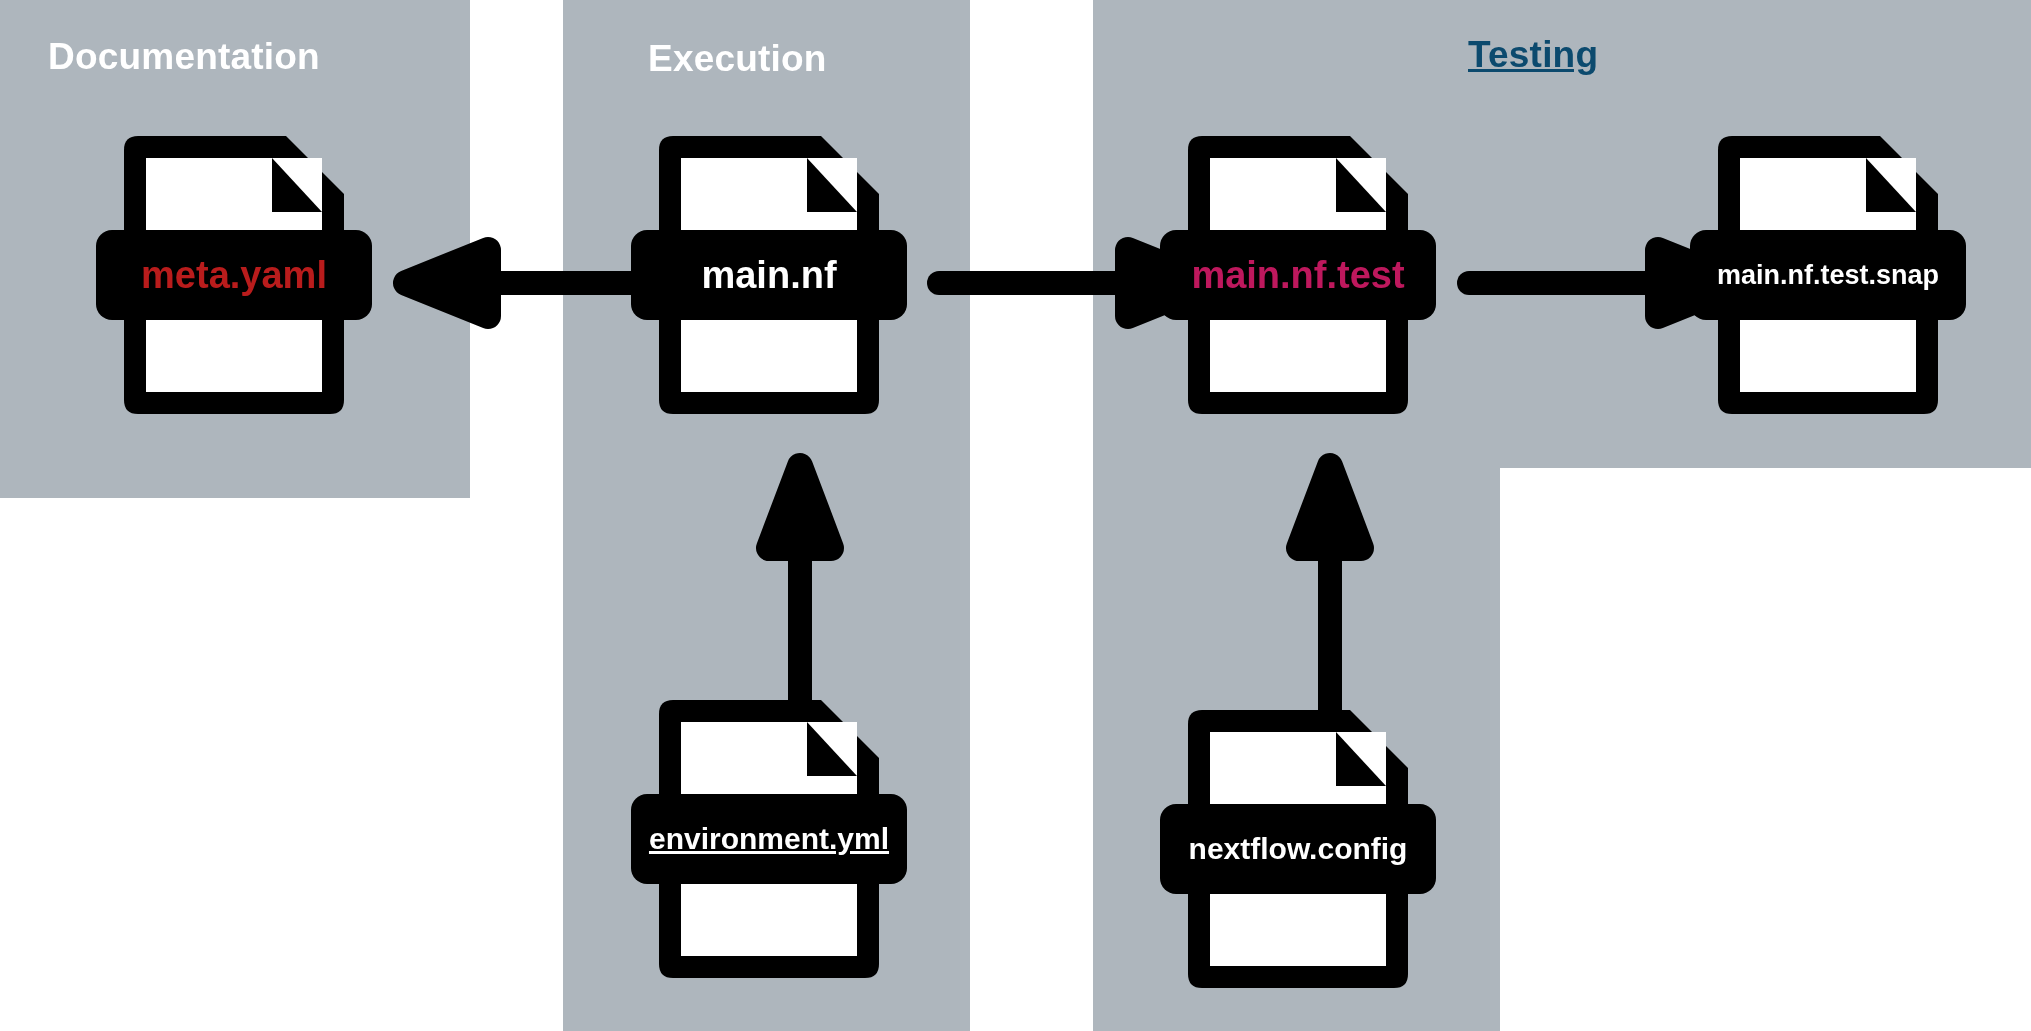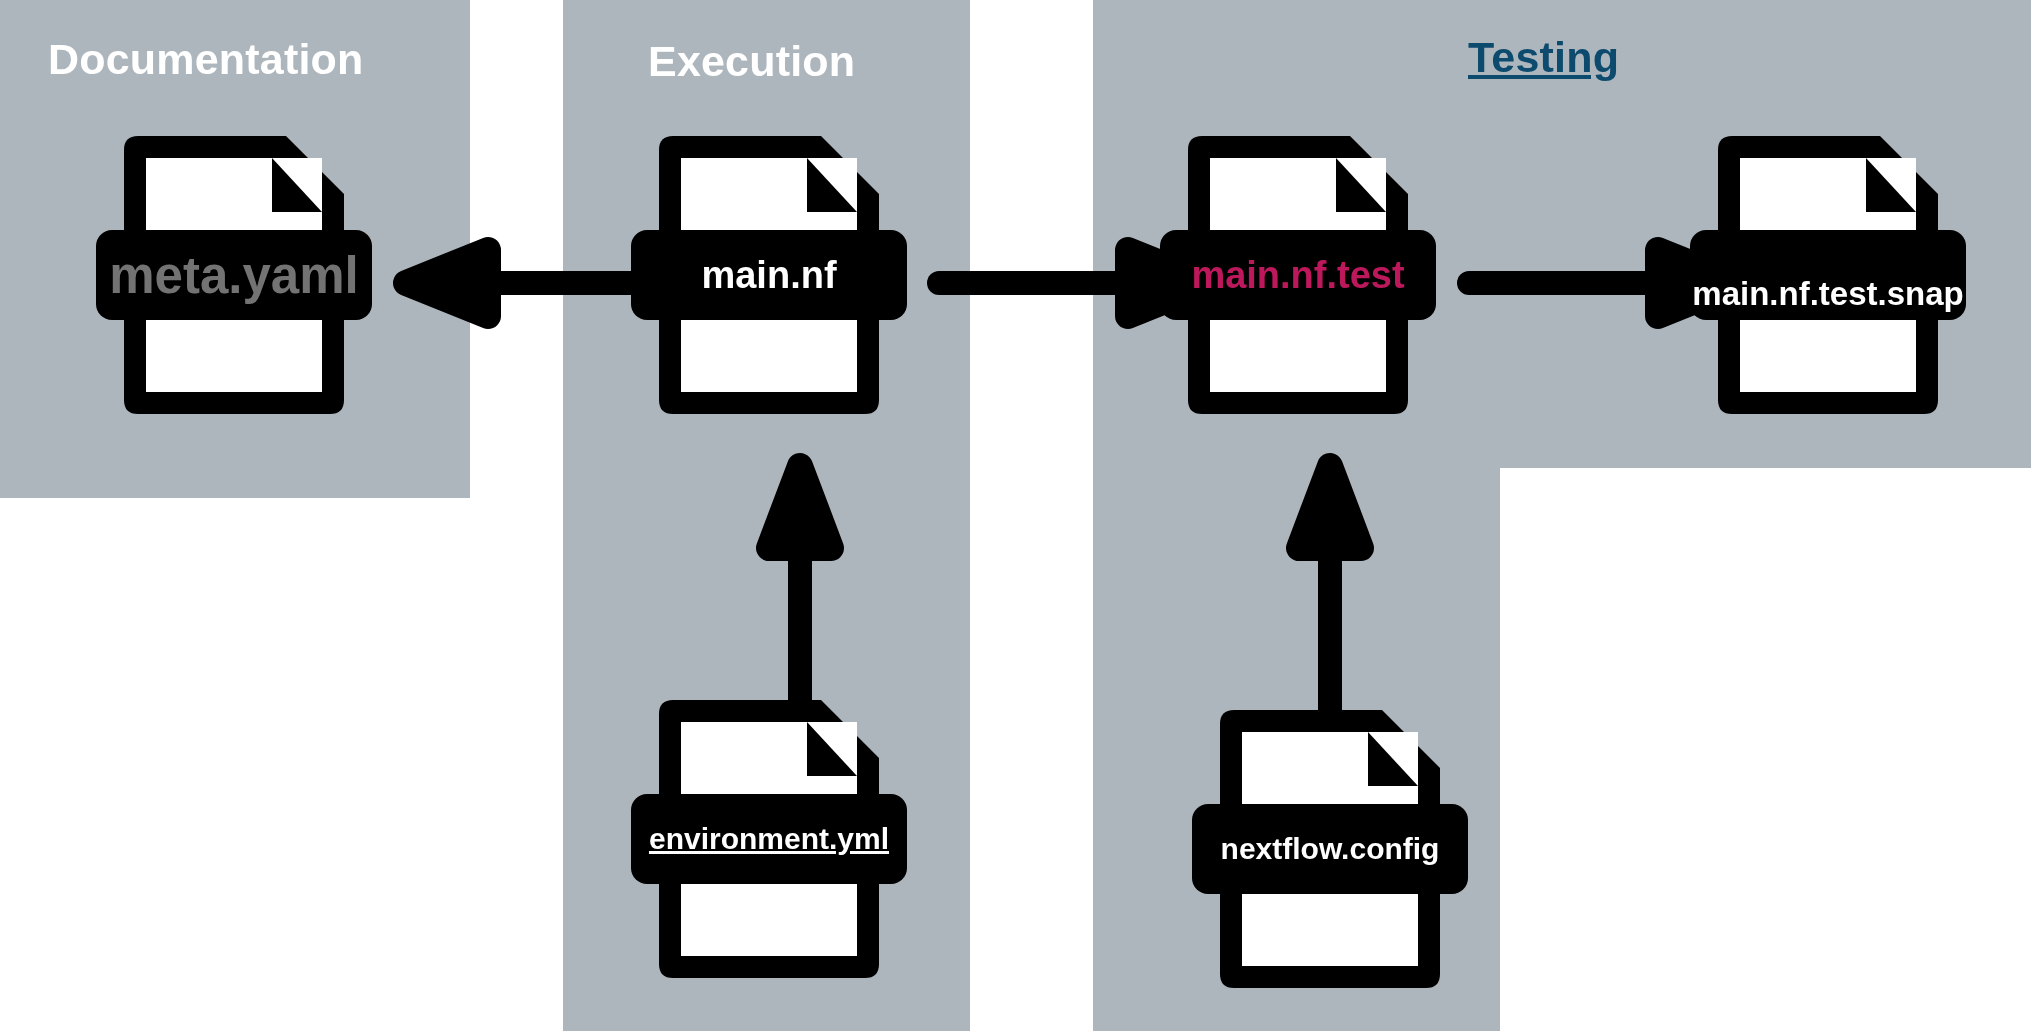--- a/index.html
+++ b/index.html
@@ -21,21 +21,21 @@
   
   .panel {
     position: absolute;
     background: #aeb6bd;
   }
 
   .panel-label {
     position: absolute;
     color: #ffffff;
     font-weight: bold;
-    font-size: 43px;
+    font-size: 37px;
     letter-spacing: 0.2px;
     white-space: nowrap;
     line-height: 1;
   }
 
   
   .file-node {
     position: absolute;
   }
   .file-node svg {
@@ -105,21 +105,21 @@
       </div>
     </div>
   <div id="nodes-layer">
       <div class="file-node" style="left: 124px; top: 136px; width: 220px; height: 278px;">
         <svg width="220" height="278" viewBox="0 0 220 278">
           <path d="M 14 0 L 162 0 L 220 58 L 220 264 Q 220 278 206 278 L 14 278 Q 0 278 0 264 L 0 14 Q 0 0 14 0 Z" fill="#000000"></path>
           <rect x="22" y="22" width="176" height="234" fill="#ffffff"></rect>
           <path d="M 148 22 L 198 76 L 148 76 Z" fill="#000000"></path>
           <rect x="-28" y="94" width="276" height="90" rx="16" ry="16" fill="#000000"></rect>
         </svg>
-        <div class="file-label" style="top: 139px; font-size: 51px; color: #737373;">meta.yaml</div>
+        <div class="file-label" style="top: 139px; font-size: 38px; color: #b91c1c;">meta.yaml</div>
       </div>
       <div class="file-node" style="left: 659px; top: 136px; width: 220px; height: 278px;">
         <svg width="220" height="278" viewBox="0 0 220 278">
           <path d="M 14 0 L 162 0 L 220 58 L 220 264 Q 220 278 206 278 L 14 278 Q 0 278 0 264 L 0 14 Q 0 0 14 0 Z" fill="#000000"></path>
           <rect x="22" y="22" width="176" height="234" fill="#ffffff"></rect>
           <path d="M 148 22 L 198 76 L 148 76 Z" fill="#000000"></path>
           <rect x="-28" y="94" width="276" height="90" rx="16" ry="16" fill="#000000"></rect>
         </svg>
         <div class="file-label" style="top: 139px; font-size: 38px; color: rgb(255, 255, 255);">main.nf</div>
       </div>
@@ -132,32 +132,32 @@
         </svg>
         <div class="file-label" style="top: 139px; font-size: 38px; color: #be185d;">main.nf.test</div>
       </div>
       <div class="file-node" style="left: 1718px; top: 136px; width: 220px; height: 278px;">
         <svg width="220" height="278" viewBox="0 0 220 278">
           <path d="M 14 0 L 162 0 L 220 58 L 220 264 Q 220 278 206 278 L 14 278 Q 0 278 0 264 L 0 14 Q 0 0 14 0 Z" fill="#000000"></path>
           <rect x="22" y="22" width="176" height="234" fill="#ffffff"></rect>
           <path d="M 148 22 L 198 76 L 148 76 Z" fill="#000000"></path>
           <rect x="-28" y="94" width="276" height="90" rx="16" ry="16" fill="#000000"></rect>
         </svg>
-        <div class="file-label" style="top: 139px; font-size: 33px; color: rgb(255, 255, 255); margin-top: 18px;">main.nf.test.snap</div>
+        <div class="file-label" style="top: 139px; font-size: 27px; color: rgb(255, 255, 255);">main.nf.test.snap</div>
       </div>
       <div class="file-node" style="left: 659px; top: 700px; width: 220px; height: 278px;">
         <svg width="220" height="278" viewBox="0 0 220 278">
           <path d="M 14 0 L 162 0 L 220 58 L 220 264 Q 220 278 206 278 L 14 278 Q 0 278 0 264 L 0 14 Q 0 0 14 0 Z" fill="#000000"></path>
           <rect x="22" y="22" width="176" height="234" fill="#ffffff"></rect>
           <path d="M 148 22 L 198 76 L 148 76 Z" fill="#000000"></path>
           <rect x="-28" y="94" width="276" height="90" rx="16" ry="16" fill="#000000"></rect>
         </svg>
         <div class="file-label" style="top: 139px; font-size: 30px; color: rgb(255, 255, 255); text-decoration: underline;">environment.yml</div>
       </div>
-      <div class="file-node" style="left: 1188px; top: 710px; width: 220px; height: 278px; margin-left: 32px;">
+      <div class="file-node" style="left: 1188px; top: 710px; width: 220px; height: 278px;">
         <svg width="220" height="278" viewBox="0 0 220 278">
           <path d="M 14 0 L 162 0 L 220 58 L 220 264 Q 220 278 206 278 L 14 278 Q 0 278 0 264 L 0 14 Q 0 0 14 0 Z" fill="#000000"></path>
           <rect x="22" y="22" width="176" height="234" fill="#ffffff"></rect>
           <path d="M 148 22 L 198 76 L 148 76 Z" fill="#000000"></path>
           <rect x="-28" y="94" width="276" height="90" rx="16" ry="16" fill="#000000"></rect>
         </svg>
         <div class="file-label" style="top: 139px; font-size: 30px; color: rgb(255, 255, 255);">nextflow.config</div>
       </div>
     </div>
   <div id="labels-layer">

